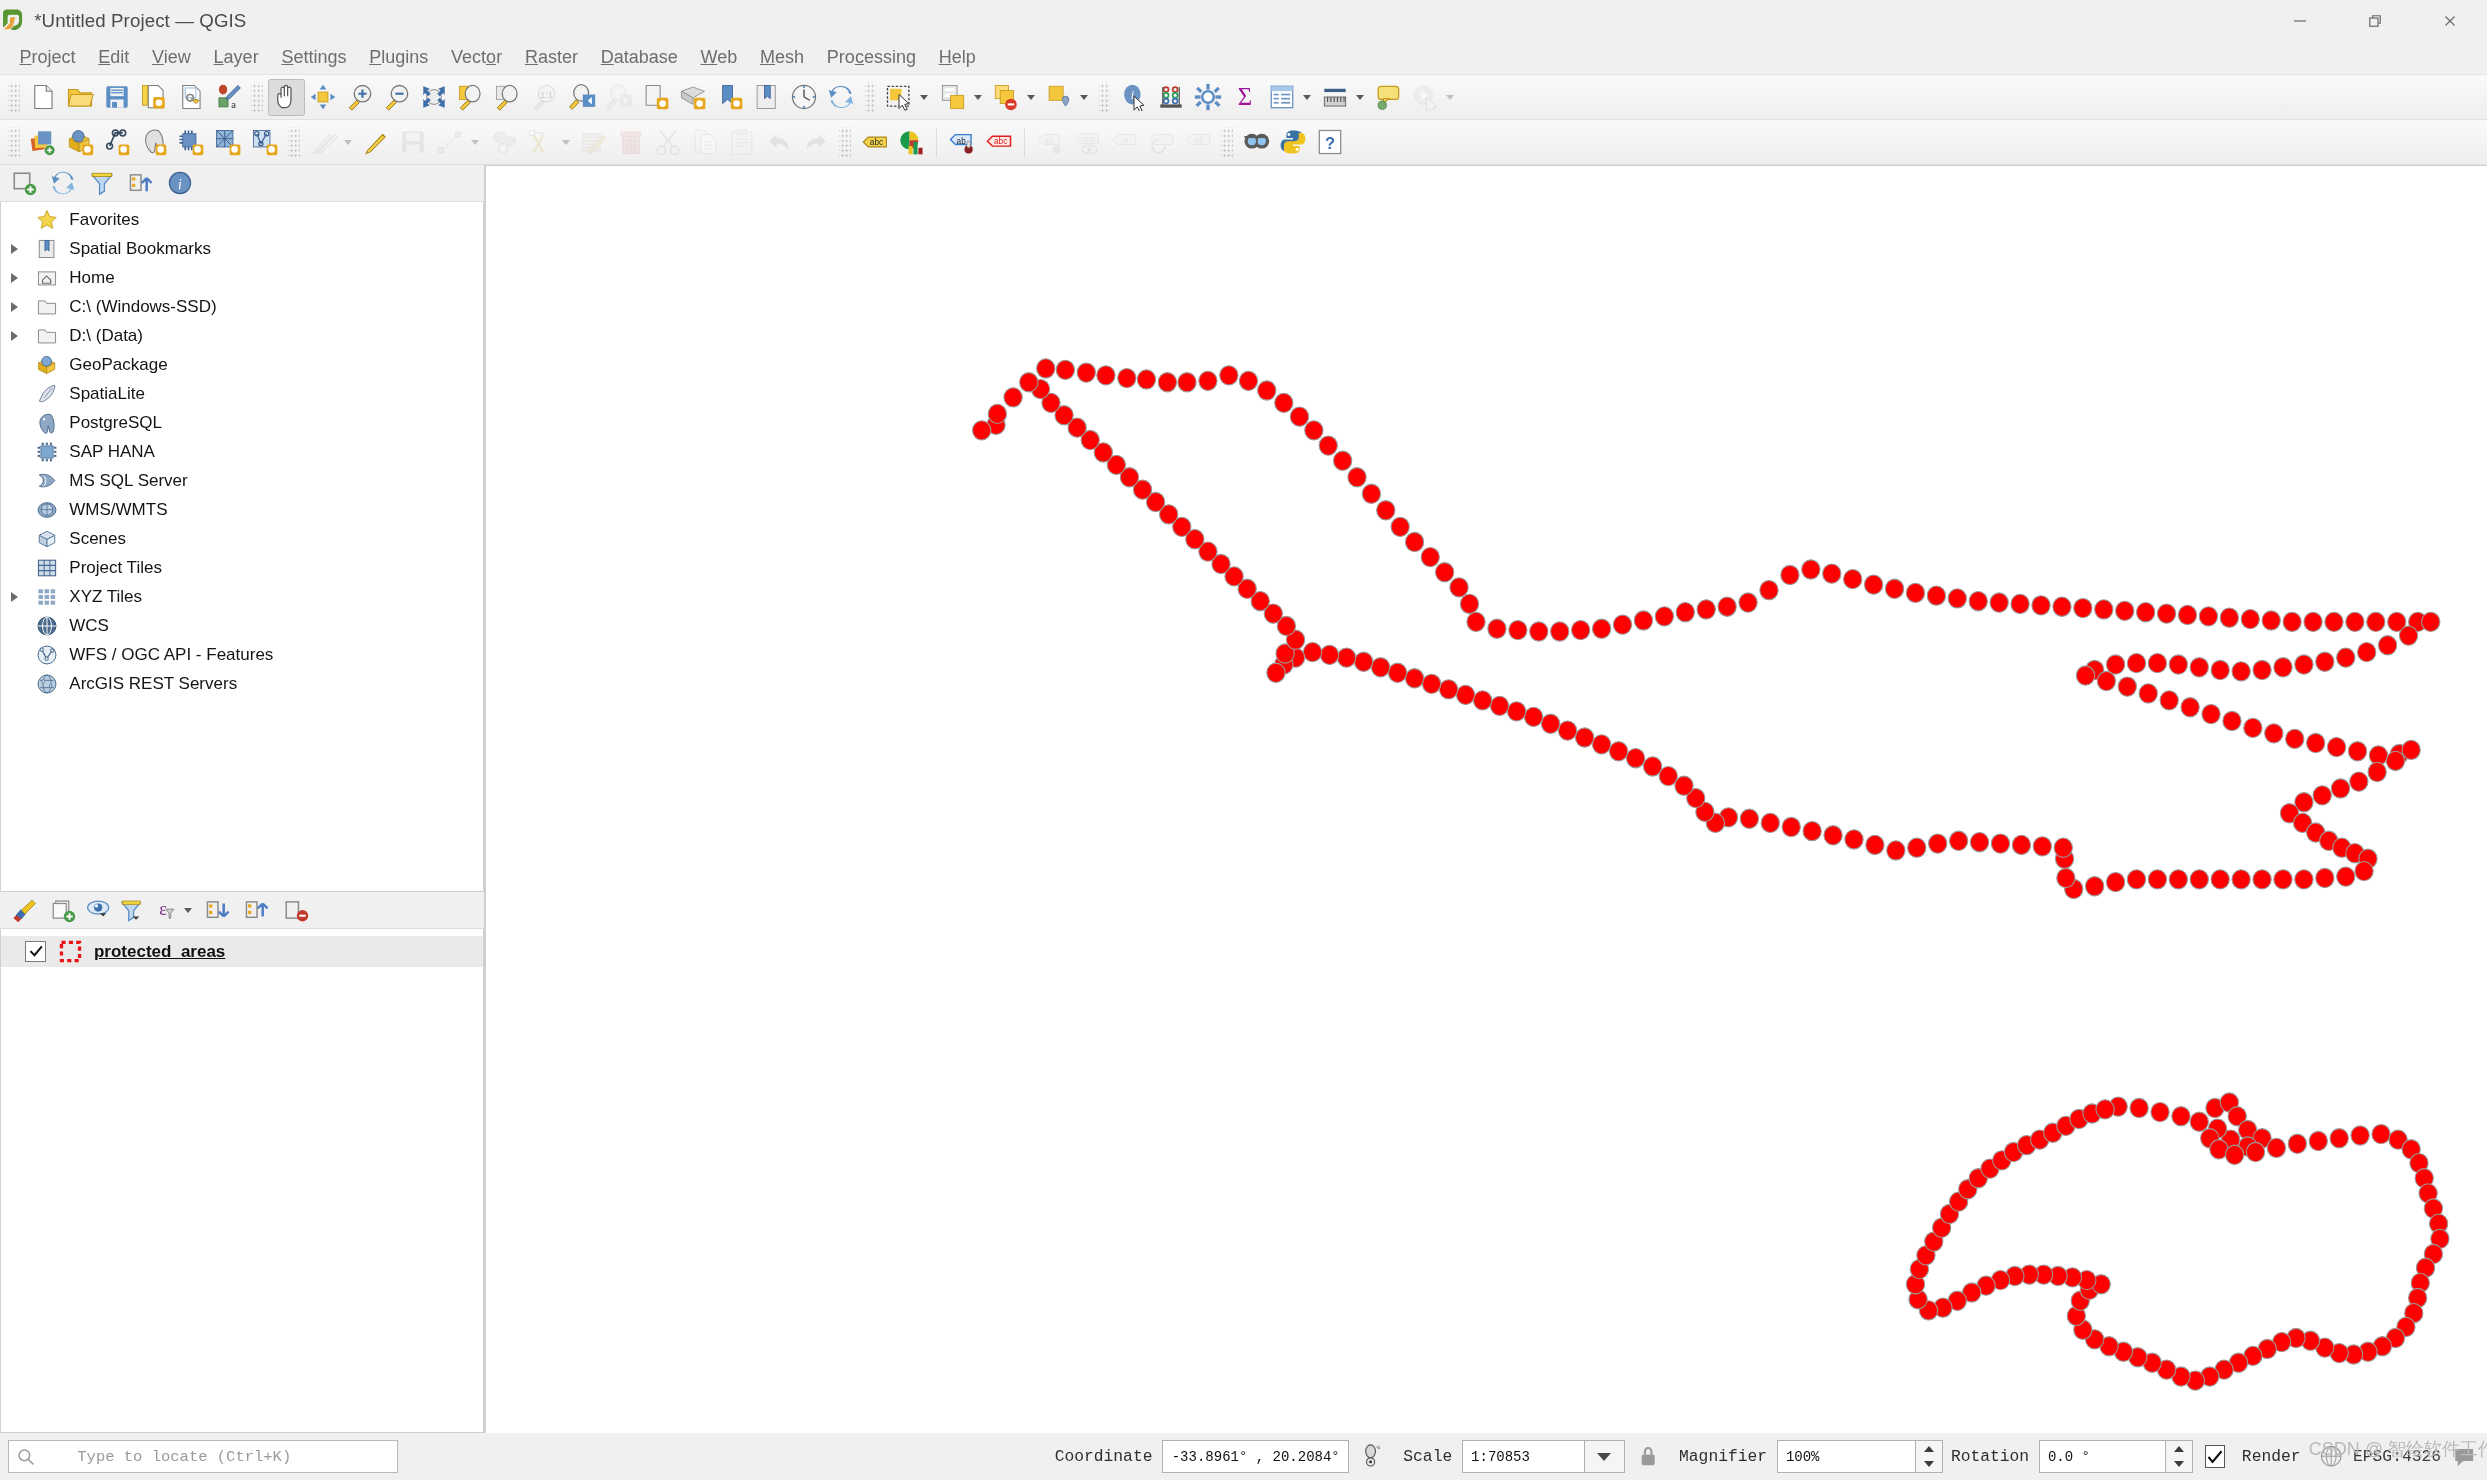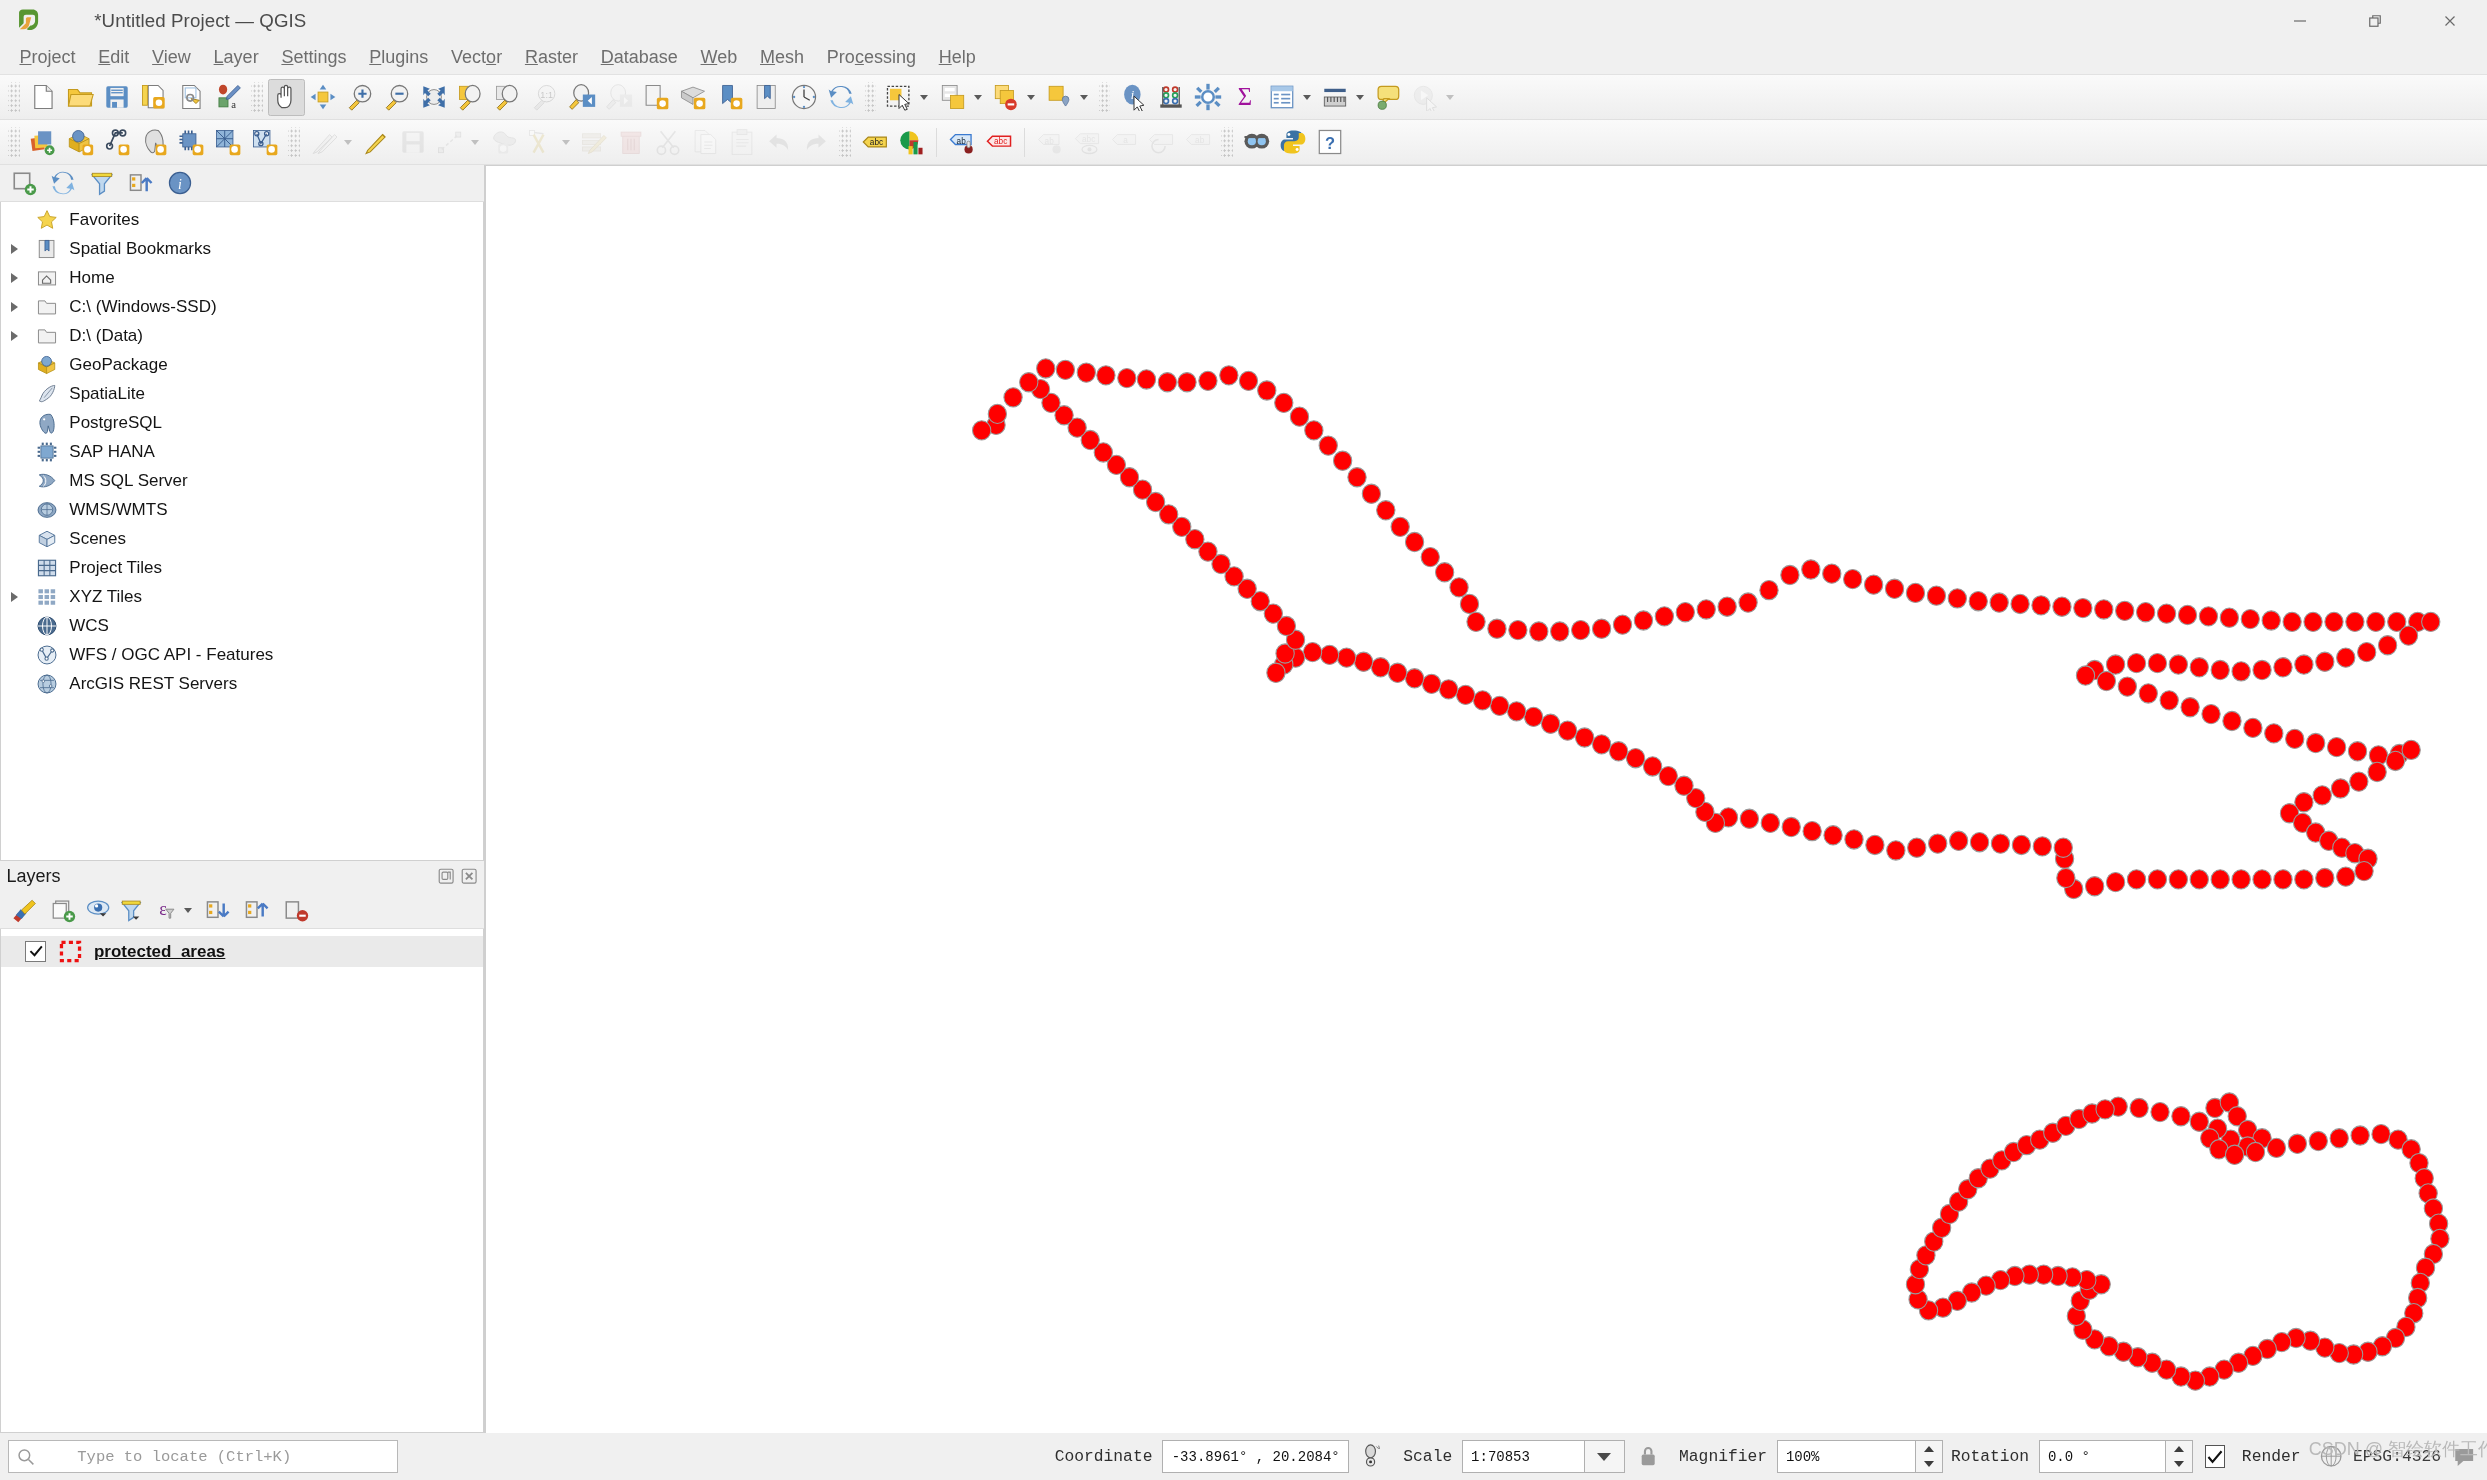--- a/index.html
+++ b/index.html
@@ -7,21 +7,21 @@
     width: 2487px; height: 1480px;
     font-family: "Liberation Sans", sans-serif;
     background: #f0f0f0;
     overflow: hidden;
   }
   .app { width: 2487px; height: 1480px; display: flex; flex-direction: column; background:#f0f0f0; }
 
   
   .titlebar {
     height: 41px; background:#f0f0f0; display:flex; align-items:center;
-    padding-left: 16px; flex: 0 0 41px; position: relative; gap: 44px;
+    padding-left: 0; flex: 0 0 41px; position: relative;
   }
   .qgis-logo { width: 24.4px; height: 24.4px; margin-right: 9.8px; flex:0 0 24.4px; }
   .title-text { font-size: 18.7px; color:#4b4b4b; letter-spacing:0.1px; }
   .winctl { position:absolute; right:0; top:0; height:41px; display:flex; }
   .winbtn { width:75px; height:41px; display:flex; align-items:center; justify-content:center; color:#6a6a6a; }
   .winbtn svg { width:18px; height:18px; }
 
   
   .menubar {
     height: 34px; flex:0 0 34px; display:flex; align-items:center;
@@ -1023,36 +1023,20 @@
                 <ellipse cx="13.5" cy="13.5" rx="5" ry="11" fill="none" stroke="#4a6a8e" stroke-width="1"></ellipse>
                 <circle cx="9" cy="10" r="1.6" fill="#fff" stroke="#4a6a8e"></circle>
                 <circle cx="18" cy="16" r="1.6" fill="#fff" stroke="#4a6a8e"></circle>
               </svg>
             </span>
           <span class="tlabel">ArcGIS REST Servers</span>
         </div>
       </div>
 
       <div class="layers-dock">
-        <div class="panel-head">
-          <span class="panel-title">Layers</span>
-          <span class="phbtn">
-            <svg viewBox="0 0 20 20">
-                <rect x="1.5" y="1.5" width="17" height="17" rx="2" fill="none" stroke="#8a8a8a" stroke-width="1.4"></rect>
-                <rect x="5" y="5" width="7" height="9" rx="1.5" fill="none" stroke="#8a8a8a" stroke-width="1.4"></rect>
-                <path d="M12 5h3v9" fill="none" stroke="#8a8a8a" stroke-width="1.4"></path>
-              </svg>
-          </span>
-          <span class="phbtn">
-            <svg viewBox="0 0 20 20">
-                <rect x="1.5" y="1.5" width="17" height="17" rx="2" fill="none" stroke="#8a8a8a" stroke-width="1.4"></rect>
-                <path d="M6 6l8 8M14 6l-8 8" stroke="#8a8a8a" stroke-width="2.2"></path>
-              </svg>
-          </span>
-        </div>
 
         <div class="panel-toolbar">
           <div class="ptbtn">
             <svg viewBox="0 0 32 32">
                 <path d="M3 26l6-7 6 5-6 7z" fill="#c0392b"></path>
                 <path d="M6 22l6-7 7 5-6 7z" fill="#3a6fb0"></path>
                 <path d="M13 16l13-12 4 4-13 13z" fill="#f0c41e" stroke="#a8861a"></path>
               </svg>
           </div>
           <div class="ptbtn">

